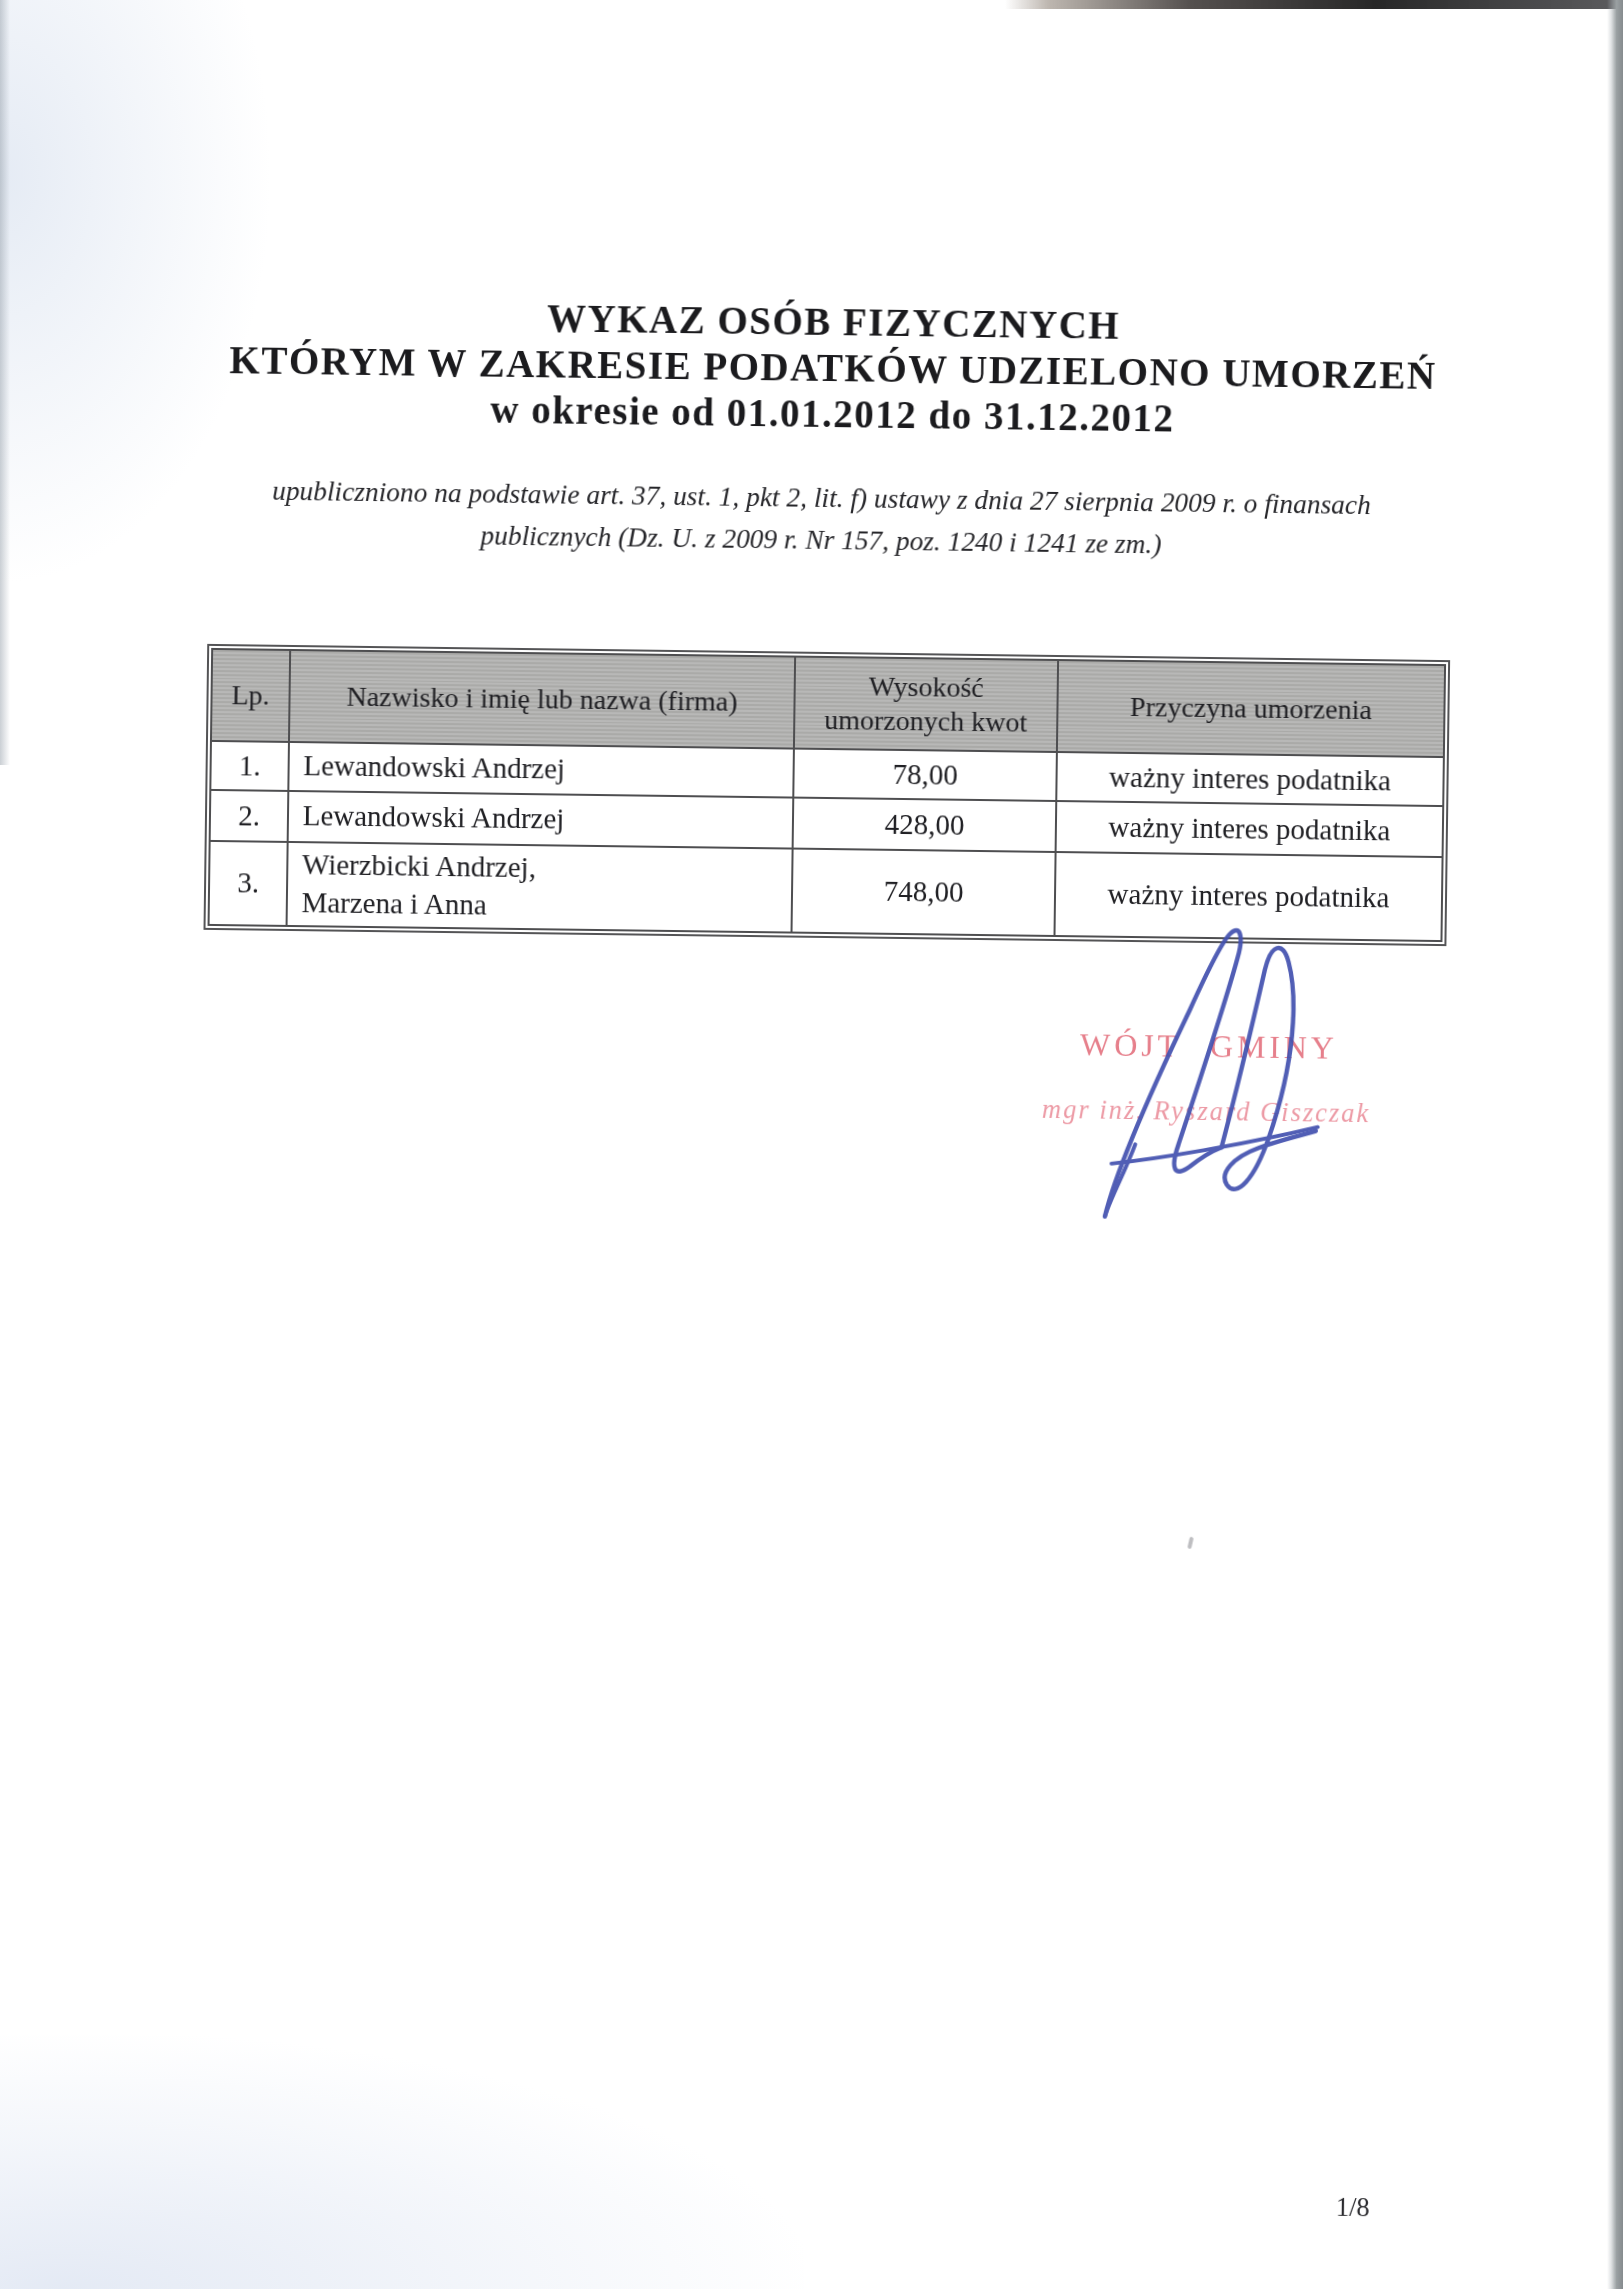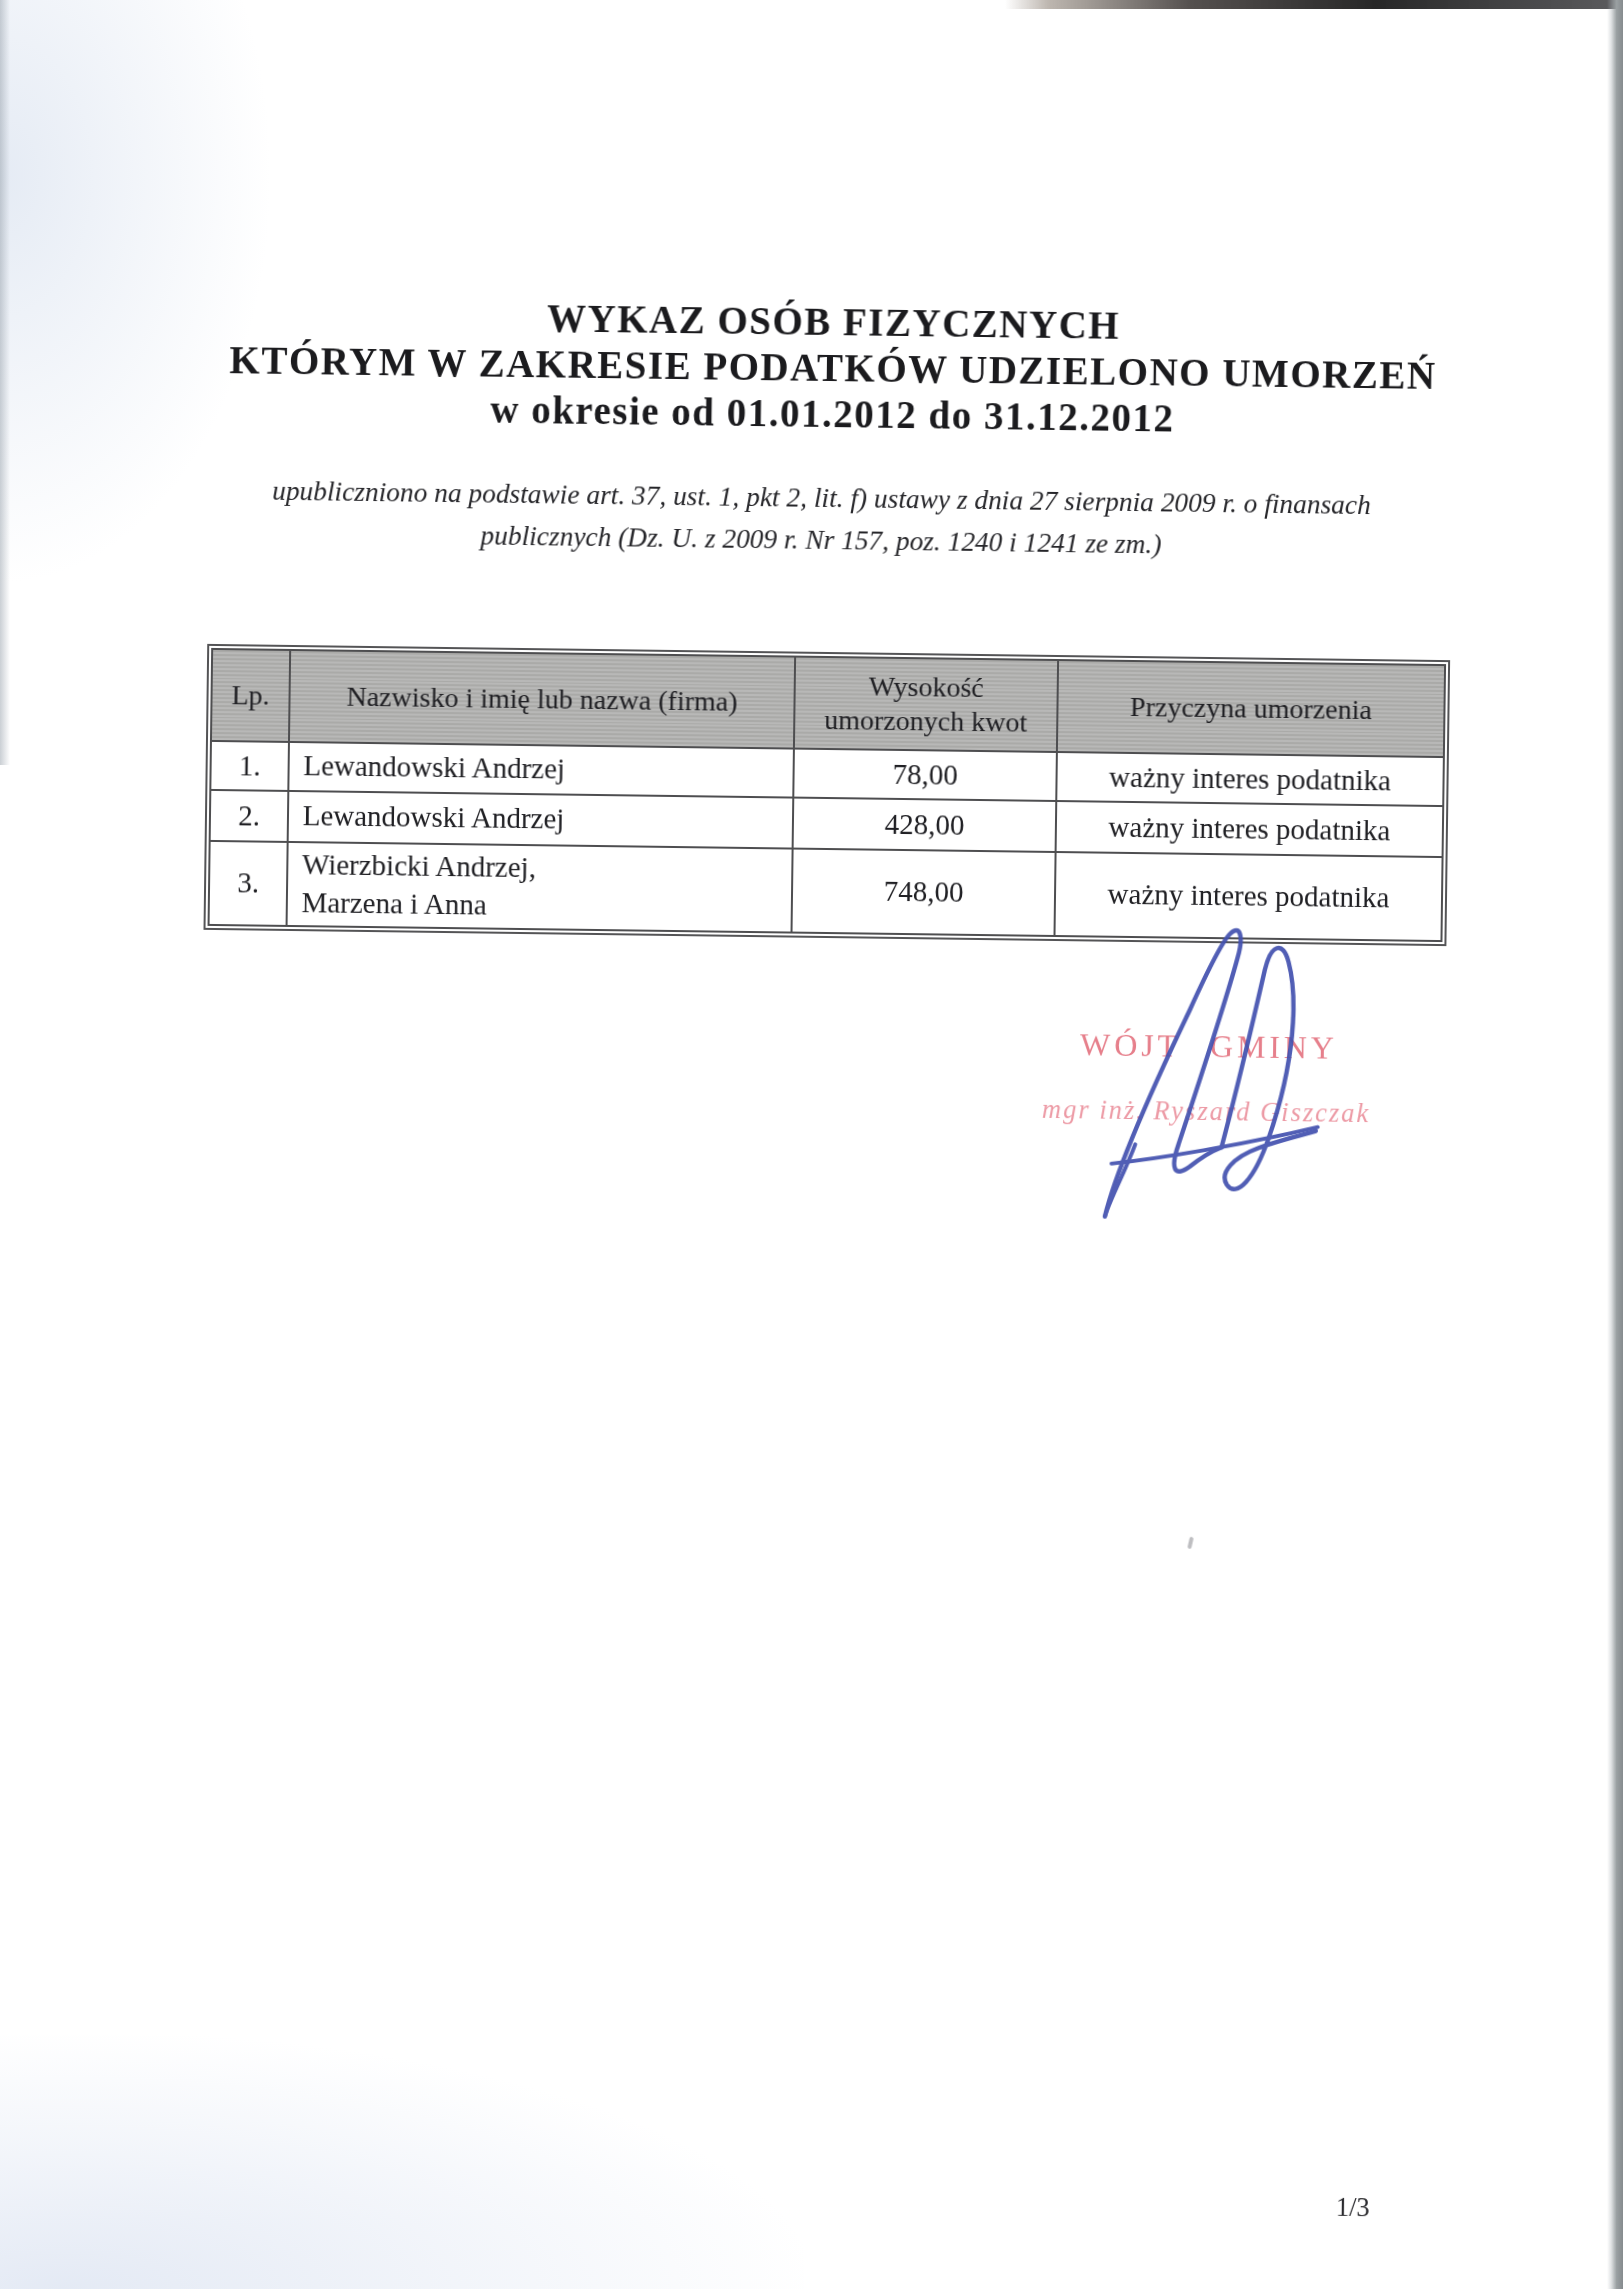--- a/index.html
+++ b/index.html
@@ -211,16 +211,16 @@
                C 190,12 194,24 188,46 C 174,100 142,200 130,238
                C 122,262 126,272 142,260 C 154,250 164,244 174,240" stroke-width="4.5" stroke-linecap="round" stroke-linejoin="round" stroke="#4351af"></path>
       <path d="M 174,240 C 188,185 208,95 216,58 C 222,32 234,28 240,50
                C 250,86 248,152 222,230 C 208,272 190,292 180,278
                C 172,266 186,250 212,240 C 236,231 258,226 270,222" stroke-width="4.5" stroke-linecap="round" stroke-linejoin="round" stroke="#4351af"></path>
       <path d="M 62,258 C 112,252 192,238 272,218" stroke-width="4" stroke-linecap="round" stroke="#4351af"></path>
       <path d="M 86,238 C 76,266 62,292 56,312" stroke-width="4" stroke-linecap="round" stroke="#4351af"></path>
     </svg>
   </div>
 
-  <div class="page-number">1/3</div>
+  <div class="page-number">1/8</div>
 
 </div>
 
 
 </body></html>

